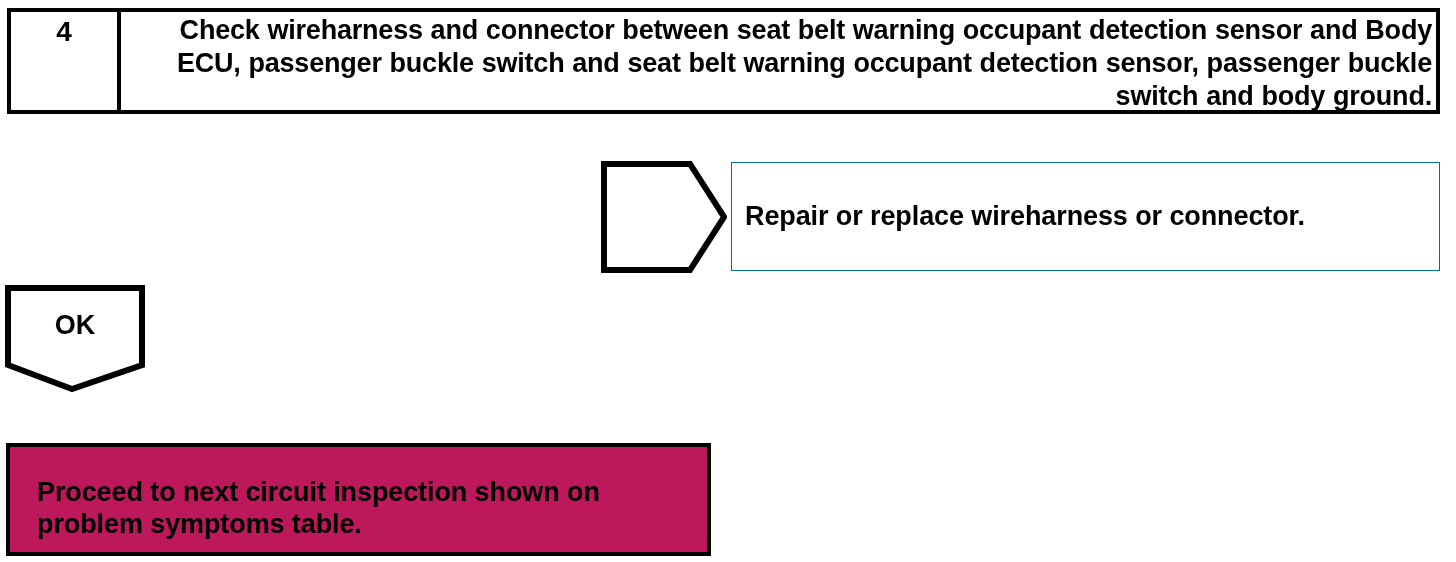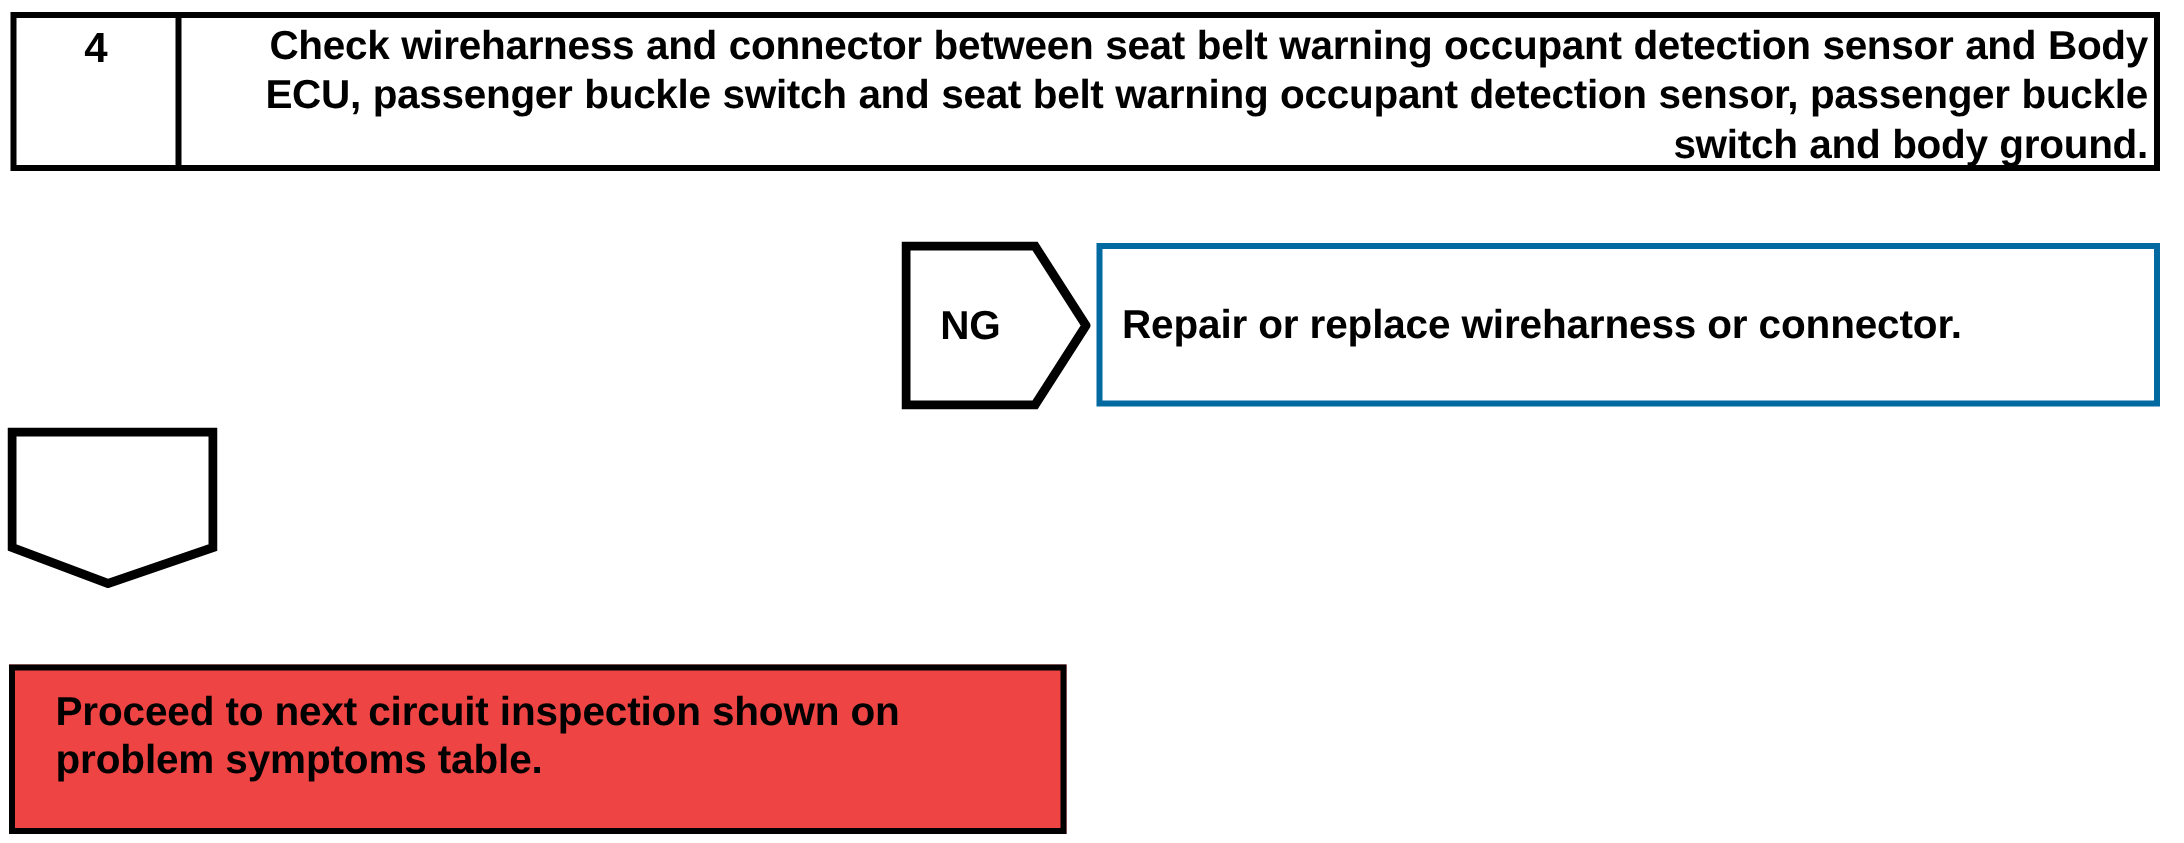--- a/index.html
+++ b/index.html
@@ -90,21 +90,21 @@
     letter-spacing: 0px;
   }
 
   
   .repair-box {
     position: absolute;
     left: 731px;
     top: 162px;
     width: 709px;
     height: 109px;
-    border: 4px solid #0369a1;
+    border: 1px solid #0369a1;
     box-sizing: border-box;
     background: #fff;
     display: flex;
     align-items: center;
     padding-left: 13px;
   }
   .repair-text {
     font-size: 27px;
     font-weight: bold;
     line-height: 33px;
@@ -135,22 +135,22 @@
 
   
   .proceed-box {
     position: absolute;
     left: 6px;
     top: 443px;
     width: 705px;
     height: 113px;
     border: 4px solid #000;
     box-sizing: border-box;
-    background: #ef4444;
-    padding: 11px 10px 0 27px;
+    background: #be185d;
+    padding: 29px 10px 0 27px;
   }
   .proceed-text {
     font-size: 27px;
     font-weight: bold;
     line-height: 32px;
     letter-spacing: -0.1px;
   }
 </style>
 </head>
 <body>
@@ -164,31 +164,31 @@
     <div class="step-text-cell">
       <div class="step-text">Check wireharness and connector between seat belt warning occupant detection sensor and Body ECU, passenger buckle switch and seat belt warning occupant detection sensor, passenger buckle switch and body ground.</div>
     </div>
   </div>
 
   <div class="ng-arrow">
     <svg width="126" height="112" viewBox="0 0 126 112" aria-hidden="true">
       <polygon points="3,3 89,3 123,56 89,109 3,109" fill="#ffffff" stroke="#000000" stroke-width="6" stroke-linejoin="miter"></polygon>
     </svg>
   </div>
-  <div class="ng-label">
-    <span>NG</span>
-  </div>
 
   <div class="repair-box">
     <div class="repair-text">Repair or replace wireharness or connector.</div>
   </div>
 
   <div class="ok-arrow">
     <svg width="140" height="107" viewBox="0 0 140 107" aria-hidden="true">
       <polygon points="3,3 137,3 137,80 67,104 3,80" fill="#ffffff" stroke="#000000" stroke-width="6" stroke-linejoin="miter"></polygon>
     </svg>
   </div>
+  <div class="ok-label">
+    <span>OK</span>
+  </div>
 
   <div class="proceed-box">
     <div class="proceed-text">Proceed to next circuit inspection shown on problem symptoms table.</div>
   </div>
 
 </div>
 
 </body></html>

